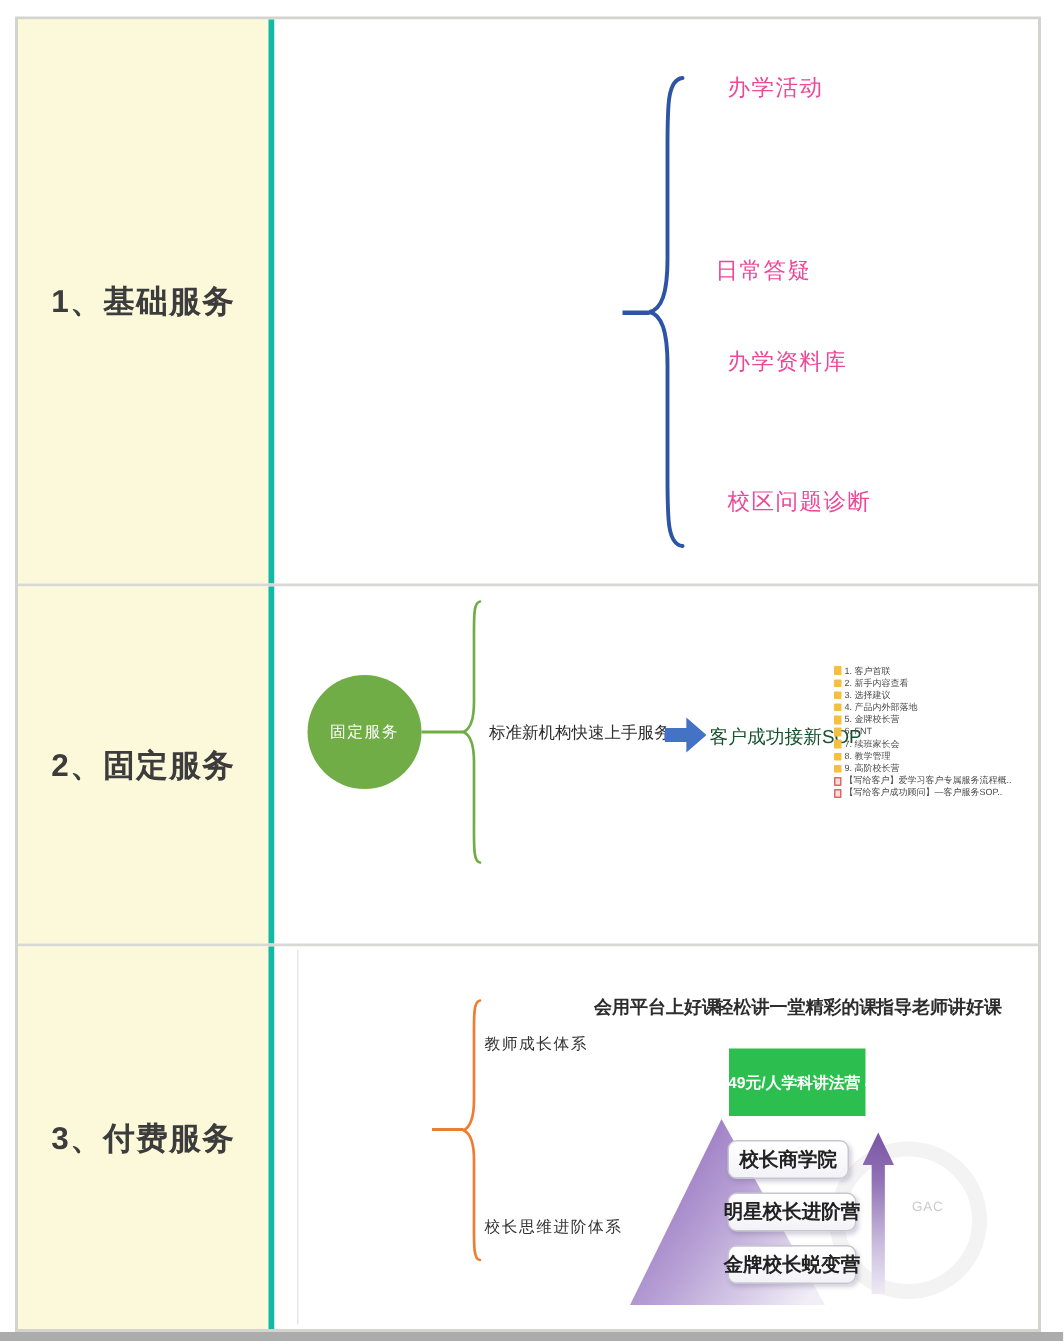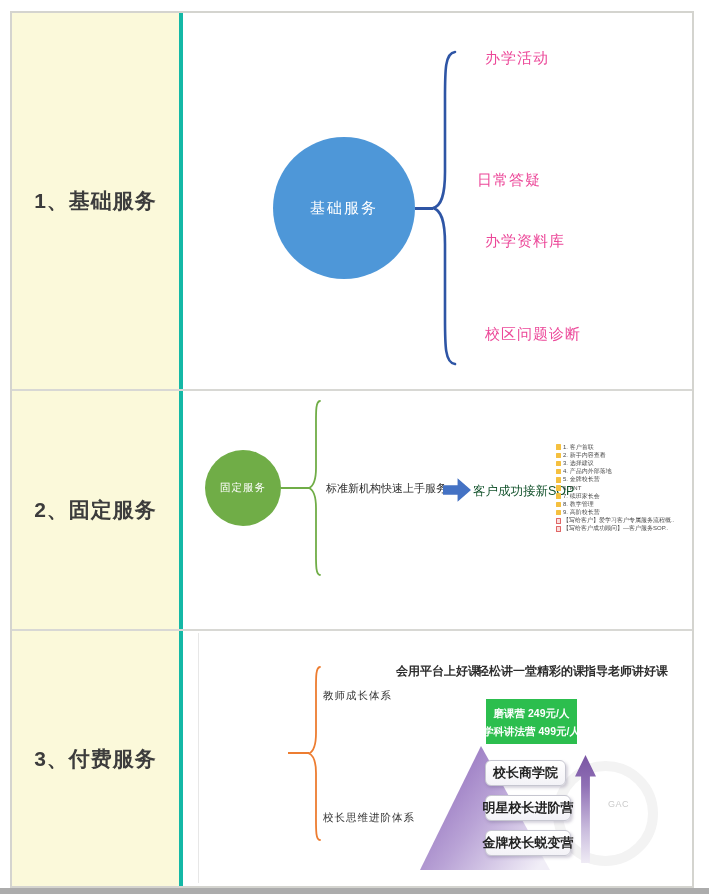--- a/index.html
+++ b/index.html
@@ -42,21 +42,21 @@
   .sop-line { display:flex; align-items:center; height:8.2px; font-size:6px; color:#4a4a4a; white-space:nowrap; }
   .sop-ico { width:4.5px; height:5.5px; margin-right:2.5px; flex:0 0 auto; border-radius:0.5px; }
   .ico-folder { background:#f5c03f; }
   .ico-doc { background:#fbdddb; border:0.5px solid #e06666; }
 
   .row3-img-edge { position:absolute; left:15px; top:2px; width:1px; height:250px; background:#e7e7e7; }
   .branch-label { position:absolute; font-size:10.5px; font-weight:500; color:#333; letter-spacing:1px; white-space:nowrap; }
 
   .col-header { position:absolute; top:32px; transform:translateX(-50%); font-size:12px; font-weight:bold; color:#2d2d2d; white-space:nowrap; }
 
-  .tier-box { position:absolute; display:flex; flex-direction:column; align-items:center; justify-content:center;
+  .tier-box { position:absolute; display:flex; flex-direction:row; align-items:center; justify-content:center;
               font-weight:bold; white-space:nowrap; z-index:2; }
   .tier-1 { left:208px; top:85px; width:93px; height:28px; background:#efa12f; color:#6e2a13; font-size:11px; }
   .tier-2 { left:303px; top:68px; width:91px; height:45px; background:#2cbe4e; color:#ffffff; font-size:10.5px; line-height:18px; }
   .tier-3 { left:396px; top:51px; width:93px; height:62px; background:#45b5e8; color:#101010; font-size:11.5px; }
 
   .pyramid { position:absolute; left:230px; top:110px; z-index:1; }
   .pyr-card { position:absolute; left:302px; width:86px; height:26px; background:linear-gradient(180deg,#ffffff,#f3f2f7);
               border:1px solid #c6c6d0; border-radius:6px; box-shadow:1.5px 2px 3px rgba(90,80,120,0.25);
               display:flex; align-items:center; justify-content:center;
               font-size:13px; font-weight:bold; color:#222; z-index:2; white-space:nowrap; }
@@ -73,21 +73,20 @@
 </style>
 </head>
 <body>
 
 <div class="page">
   <div class="table">
 
     <div class="row row-1">
       <div class="label-cell">1、基础服务</div>
       <div class="content-cell">
-        <div class="circle circle-basic">基础服务</div>
         <div class="connector" style="left:232px;top:194px;width:18px;height:2.5px;background:#2e55a5;"></div>
         <svg class="brace" style="left:248px;top:37px;" width="26" height="316" viewBox="0 0 26 316">
           <path d="M24 2 C14 3 14 20 14 48 L14 122 C14 146 10 156 2 158 C10 160 14 170 14 194 L14 268 C14 296 14 313 24 314" fill="none" stroke="#2e55a5" stroke-width="2.6" stroke-linecap="round"></path>
         </svg>
         <div class="branch-item" style="left:302px;top:36px;">办学活动</div>
         <div class="branch-item" style="left:294px;top:125px;margin-top:33px;">日常答疑</div>
         <div class="branch-item" style="left:302px;top:219px;">办学资料库</div>
         <div class="branch-item" style="left:302px;top:312px;">校区问题诊断</div>
       </div>
     </div>

